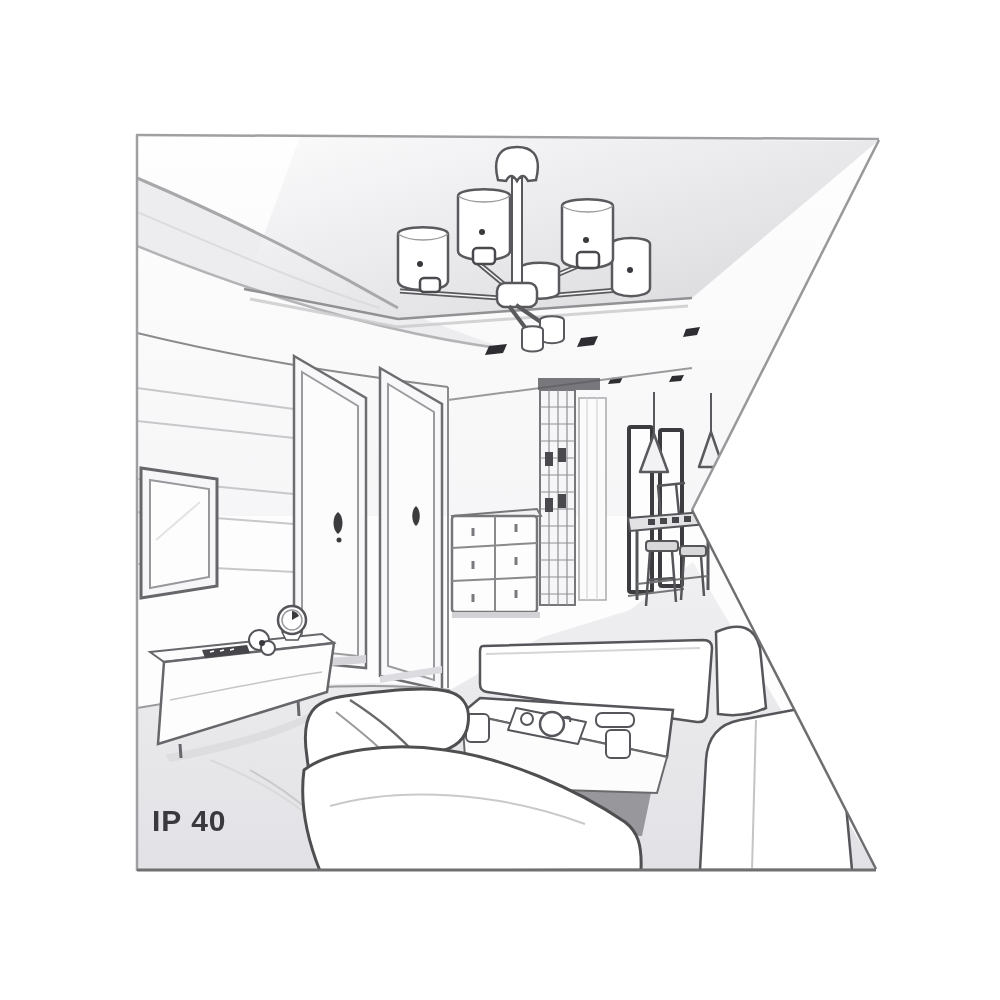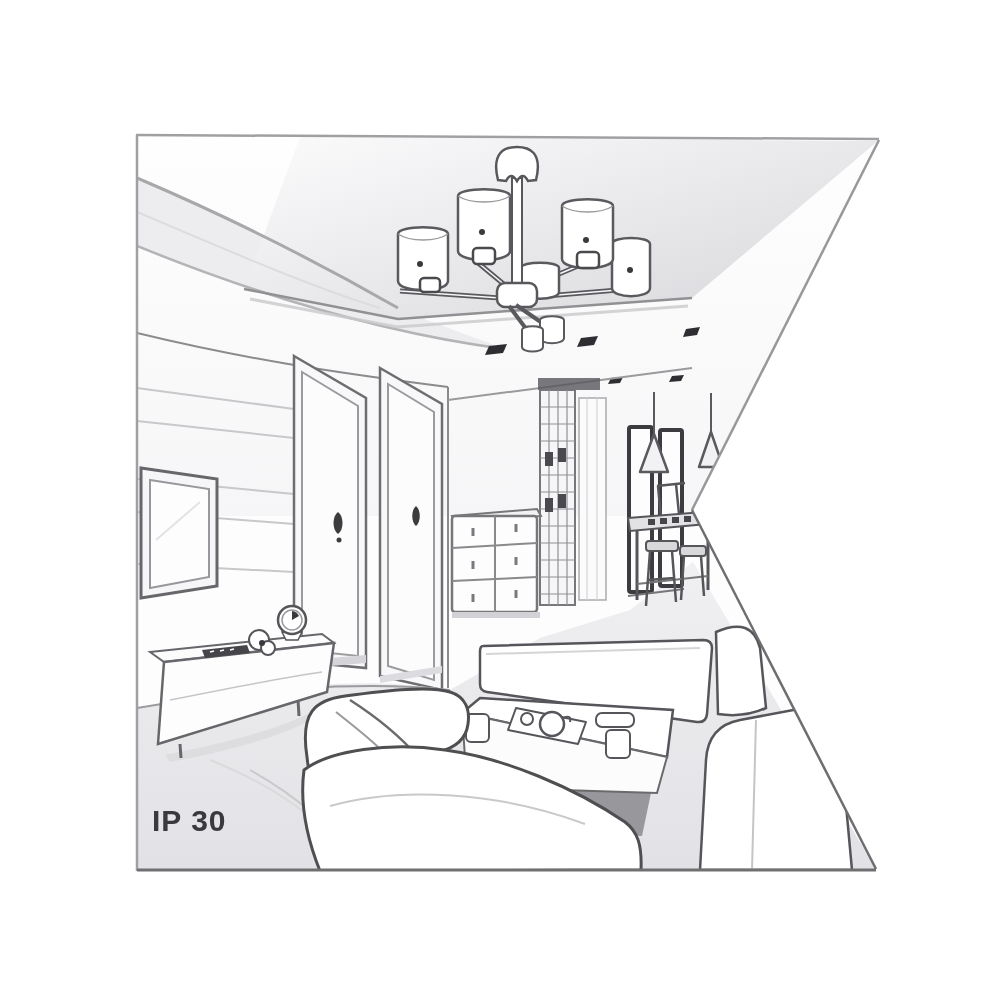--- a/index.html
+++ b/index.html
@@ -280,14 +280,14 @@
 
   <g fill="none">
     <path d="M136,135 L879,139" stroke="#a0a0a3" stroke-width="2.5"></path>
     <path d="M137,135 L137,871" stroke="#a0a0a3" stroke-width="2.5"></path>
     <path d="M137,870 L876,870" stroke="#707073" stroke-width="3"></path>
     <path d="M879,140 L692,510" stroke="#98989b" stroke-width="2.5"></path>
     <path d="M692,510 L876,869" stroke="#6e6e71" stroke-width="2.5"></path>
   </g>
 </svg>
 
-<div class="ip-label">IP 30</div>
+<div class="ip-label">IP 40</div>
 </div>
 
 </body></html>

